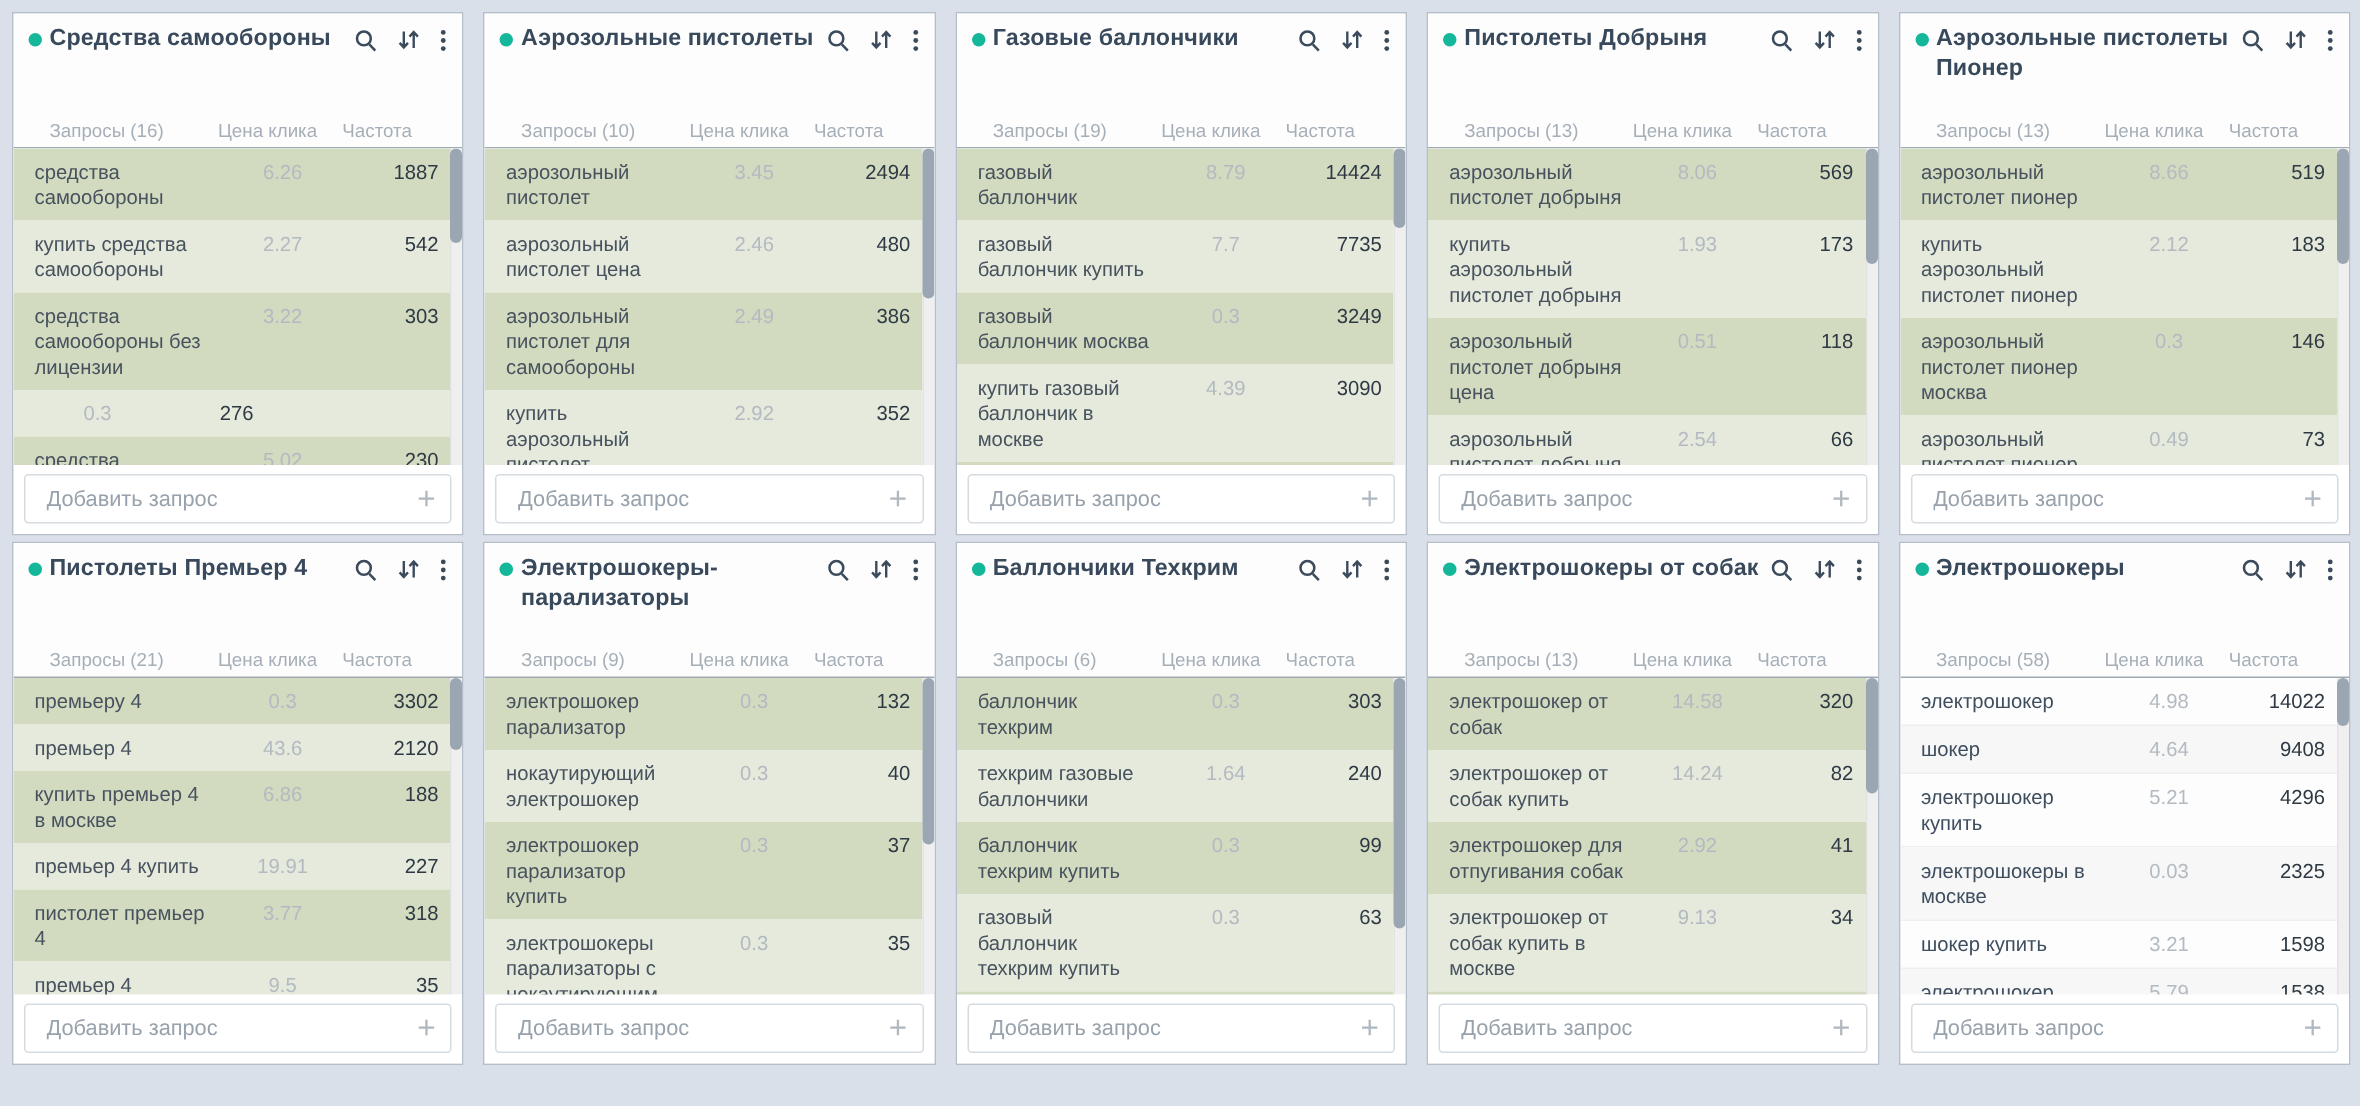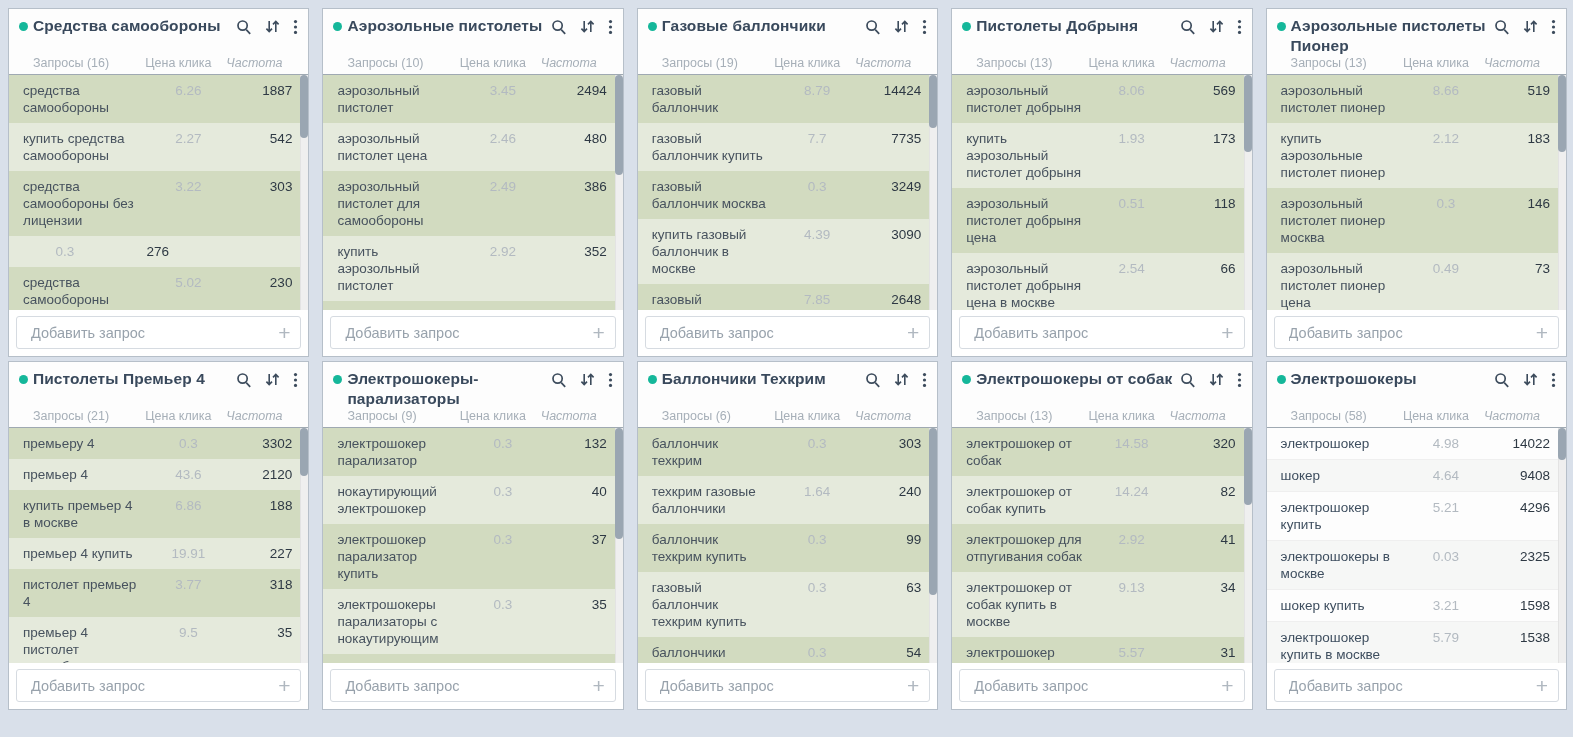--- a/index.html
+++ b/index.html
@@ -36,23 +36,23 @@
     font-size:15.5px; line-height:20px; font-weight:700;
     color:#39495c; letter-spacing:.1px;
   }
   .tools { display:flex; gap:13px; padding-top:3px; flex:none; }
   .tool { cursor:pointer; display:inline-flex; }
   .cols {
     display:flex; align-items:flex-end;
     padding:0 16px 4px 14px;
     font-size:12.5px; color:#a6afb8;
   }
-  .col-q { flex:1; }
+  .col-q { flex:1;margin-top:24px; }
   .col-c { width:84px; text-align:center; }
-  .col-f { width:62px; text-align:right;font-style:italic; }
+  .col-f { width:62px; text-align:center; }
   .head-rule { border-bottom:1px solid #9fa9b2; margin:0 -10px 0 -10px; }
   
   .rows {
     position:relative; flex:1; overflow:hidden; background:#fff;
   }
   .rows-inner { padding-right:8px; }
   .row {
     display:flex; align-items:flex-start;
     padding:7px 8px 7px 14px;
     font-size:13.5px; line-height:17px;
@@ -440,21 +440,21 @@
     </header>
     <div class="rows">
       <div class="rows-inner">
   <div class="row">
     <span class="q">аэрозольный пистолет пионер</span>
     <span class="c">8.66</span>
     <span class="f">519</span>
   </div>
 
   <div class="row">
-    <span class="q">купить аэрозольные пистолет пионер</span>
+    <span class="q">купить аэрозольный пистолет пионер</span>
     <span class="c">2.12</span>
     <span class="f">183</span>
   </div>
 
   <div class="row">
     <span class="q">аэрозольный пистолет пионер москва</span>
     <span class="c">0.3</span>
     <span class="f">146</span>
   </div>
 

